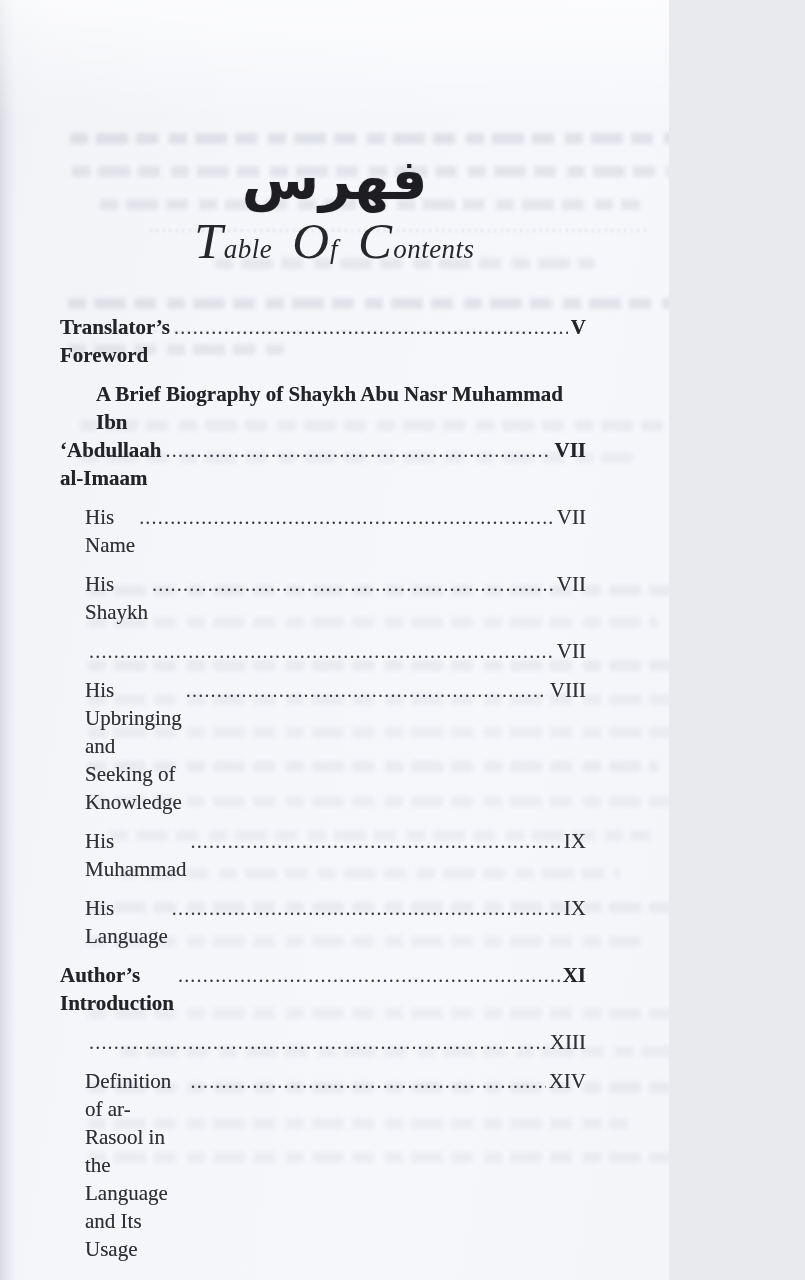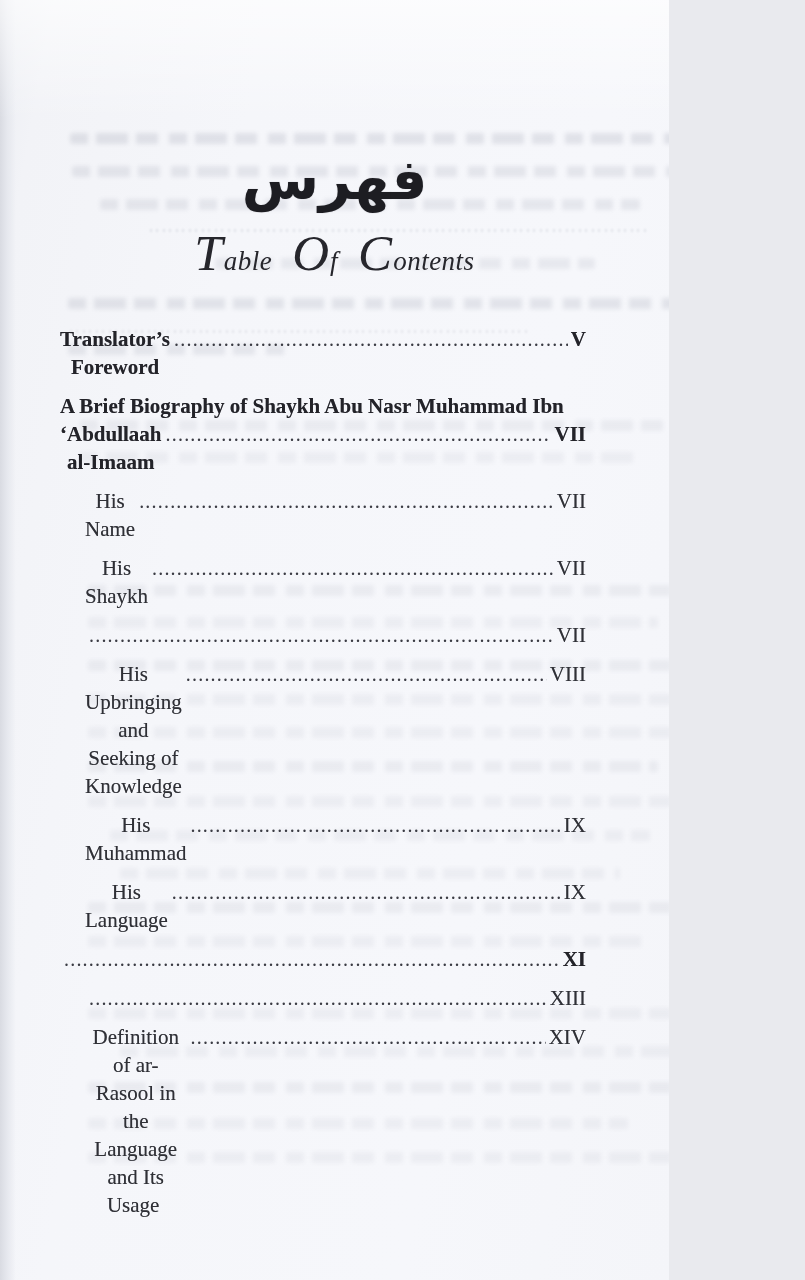--- a/index.html
+++ b/index.html
@@ -39,41 +39,41 @@
   }
   .content{position:relative;z-index:1;}
   .header{padding-top:148px;text-align:center;}
   .arabic{
     display:block;
     font-family:"DejaVu Sans",sans-serif;
     font-weight:bold;font-size:56px;line-height:1.15;
     color:#1d1d22;
     text-shadow:0 0 1px rgba(20,20,30,.35);
   }
-  .toc-title{margin-top:16px;white-space:nowrap;color:#26262c;}
+  .toc-title{margin-top:4px;white-space:nowrap;color:#26262c;}
   .toc-title .word{display:inline-block;}
   .toc-title .word + .word{margin-left:16px;}
   .toc-title .big{
     font-style:italic;font-size:51px;line-height:1;
     letter-spacing:1px;
   }
   .toc-title .small{
     font-style:italic;font-size:27px;letter-spacing:.5px;
   }
   .entries{
     margin-top:46px;
     padding:0 83px 0 60px;
     font-size:21px;line-height:28px;
     text-shadow:0 0 .6px rgba(40,42,52,.45);
   }
   .entry{margin-bottom:11px;}
   .entry.bold{font-weight:bold;color:#232329;margin-top:5px;}
   .entry.indent-1{padding-left:25px;}
-  .entry .line{white-space:pre-wrap;}
-  .row{display:flex;align-items:baseline;text-align:center;}
+  .entry .line{white-space:pre-wrap;margin-left:36px;}
+  .row{display:flex;align-items:baseline;}
   .row .text{white-space:pre-wrap;flex:0 1 auto;}
   .leader{
     flex:1 1 auto;overflow:hidden;white-space:nowrap;
     font-weight:normal;font-size:20px;
     letter-spacing:1.2px;color:#3b3c44;
     margin:0 3px 0 4px;
     text-shadow:none;
   }
   .pagenum{flex:0 0 auto;}
 </style>
@@ -174,20 +174,21 @@
         </div>
         <div class="entry indent-1">
           <div class="row">
             <span class="text">His Language</span>
             <span class="leader">....................................................................................................................................................................................................................................................................</span>
             <span class="pagenum">IX</span>
           </div>
         </div>
         <div class="entry bold">
           <div class="row">
+            <span class="text">Author’s Introduction </span>
             <span class="leader">....................................................................................................................................................................................................................................................................</span>
             <span class="pagenum">XI</span>
           </div>
         </div>
         <div class="entry indent-1">
           <div class="row">
             <span class="leader">....................................................................................................................................................................................................................................................................</span>
             <span class="pagenum">XIII</span>
           </div>
         </div>

